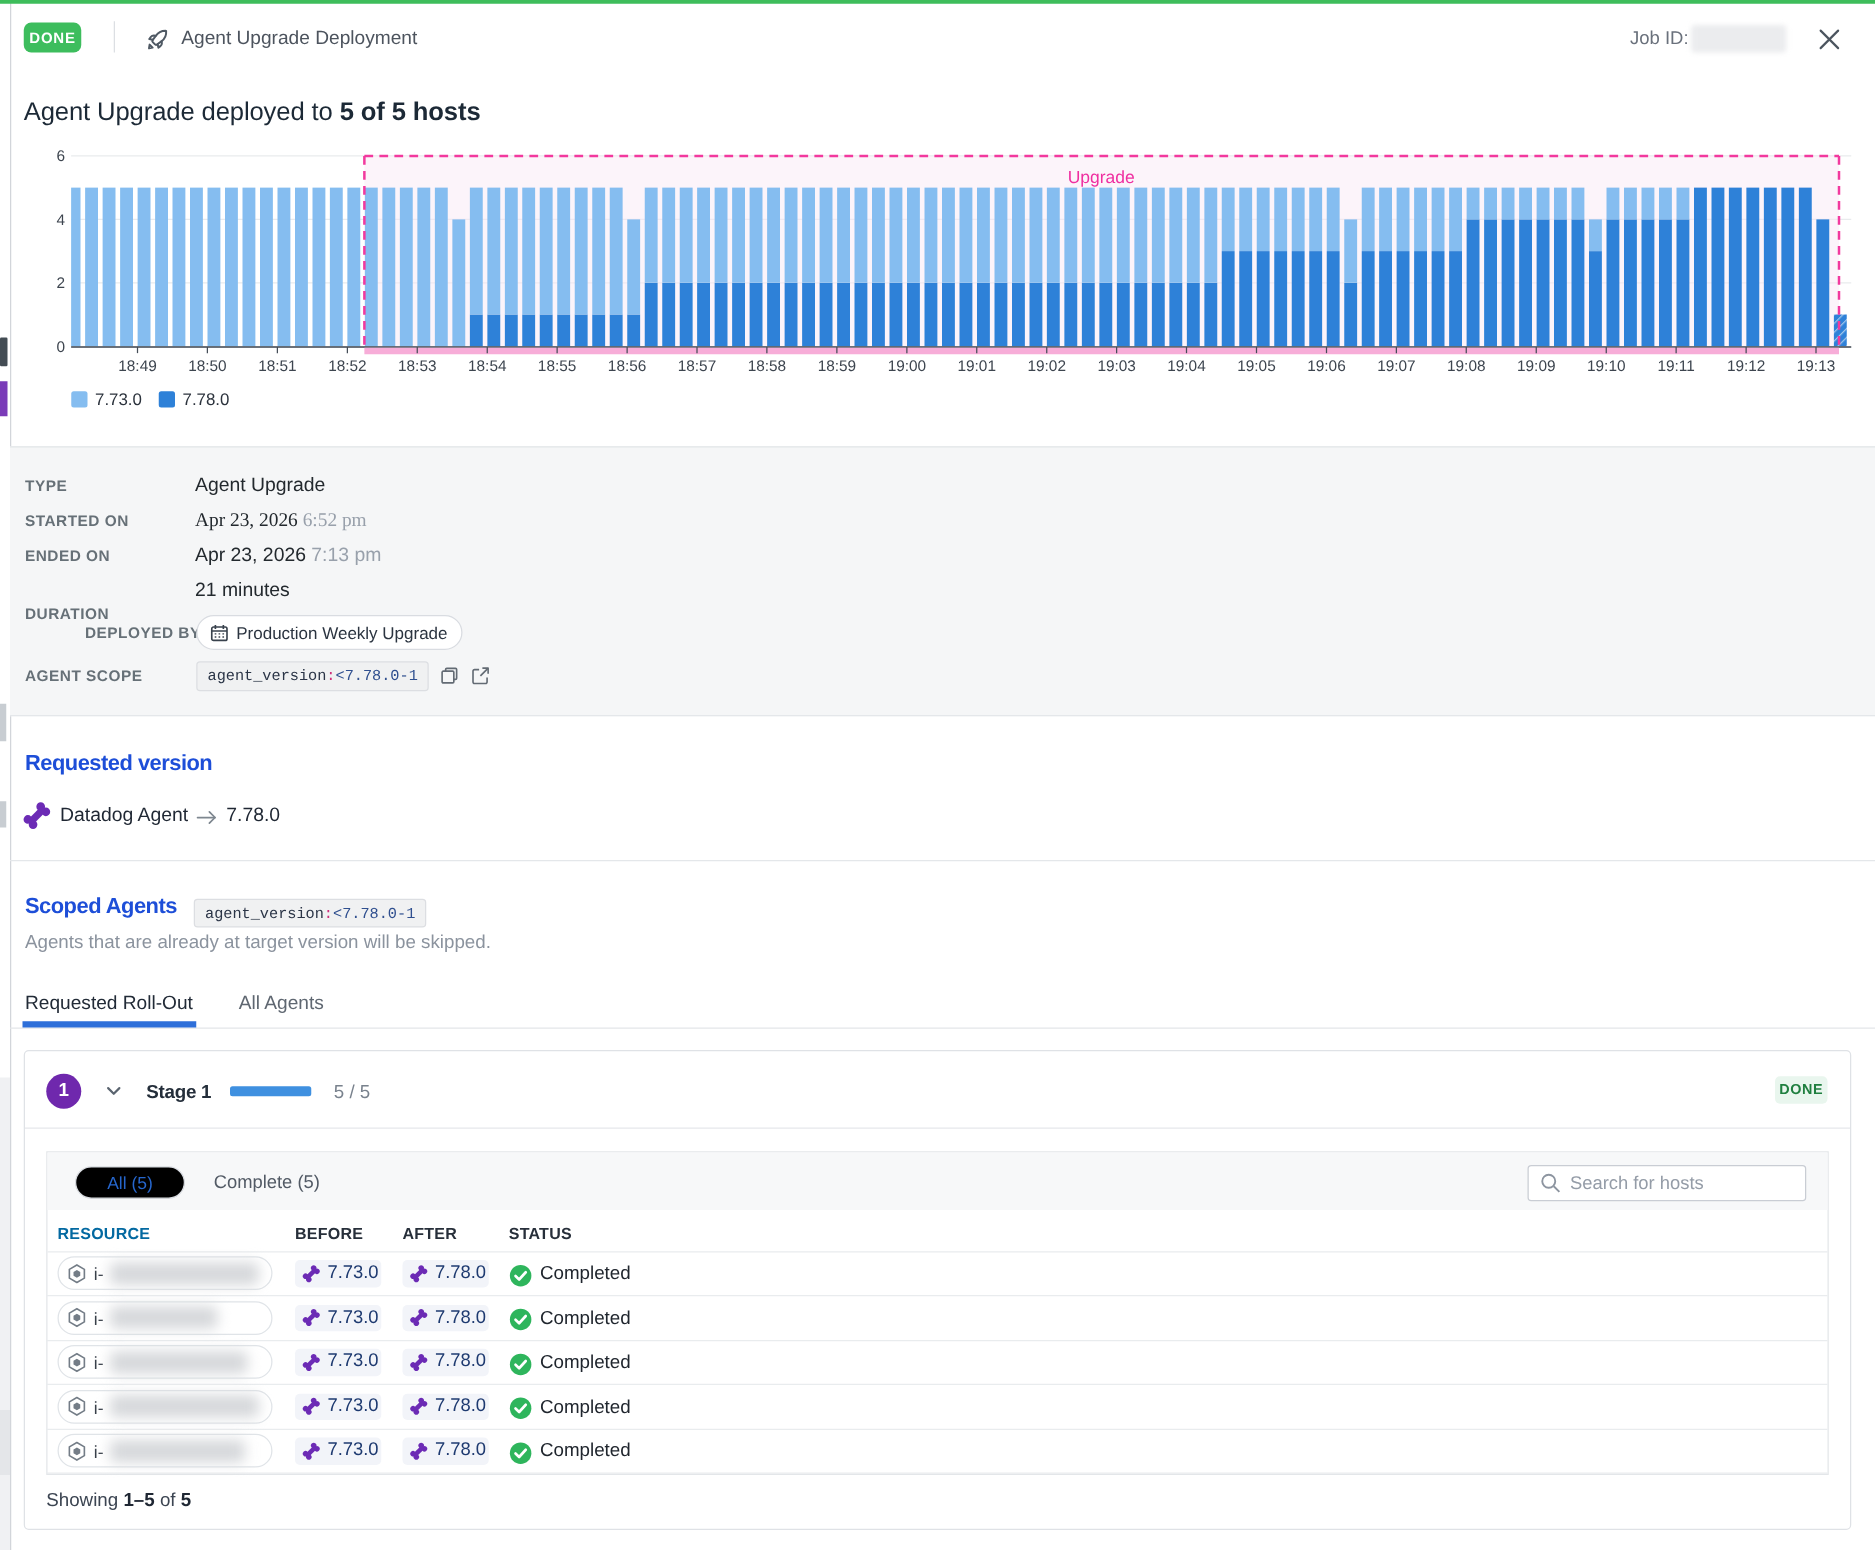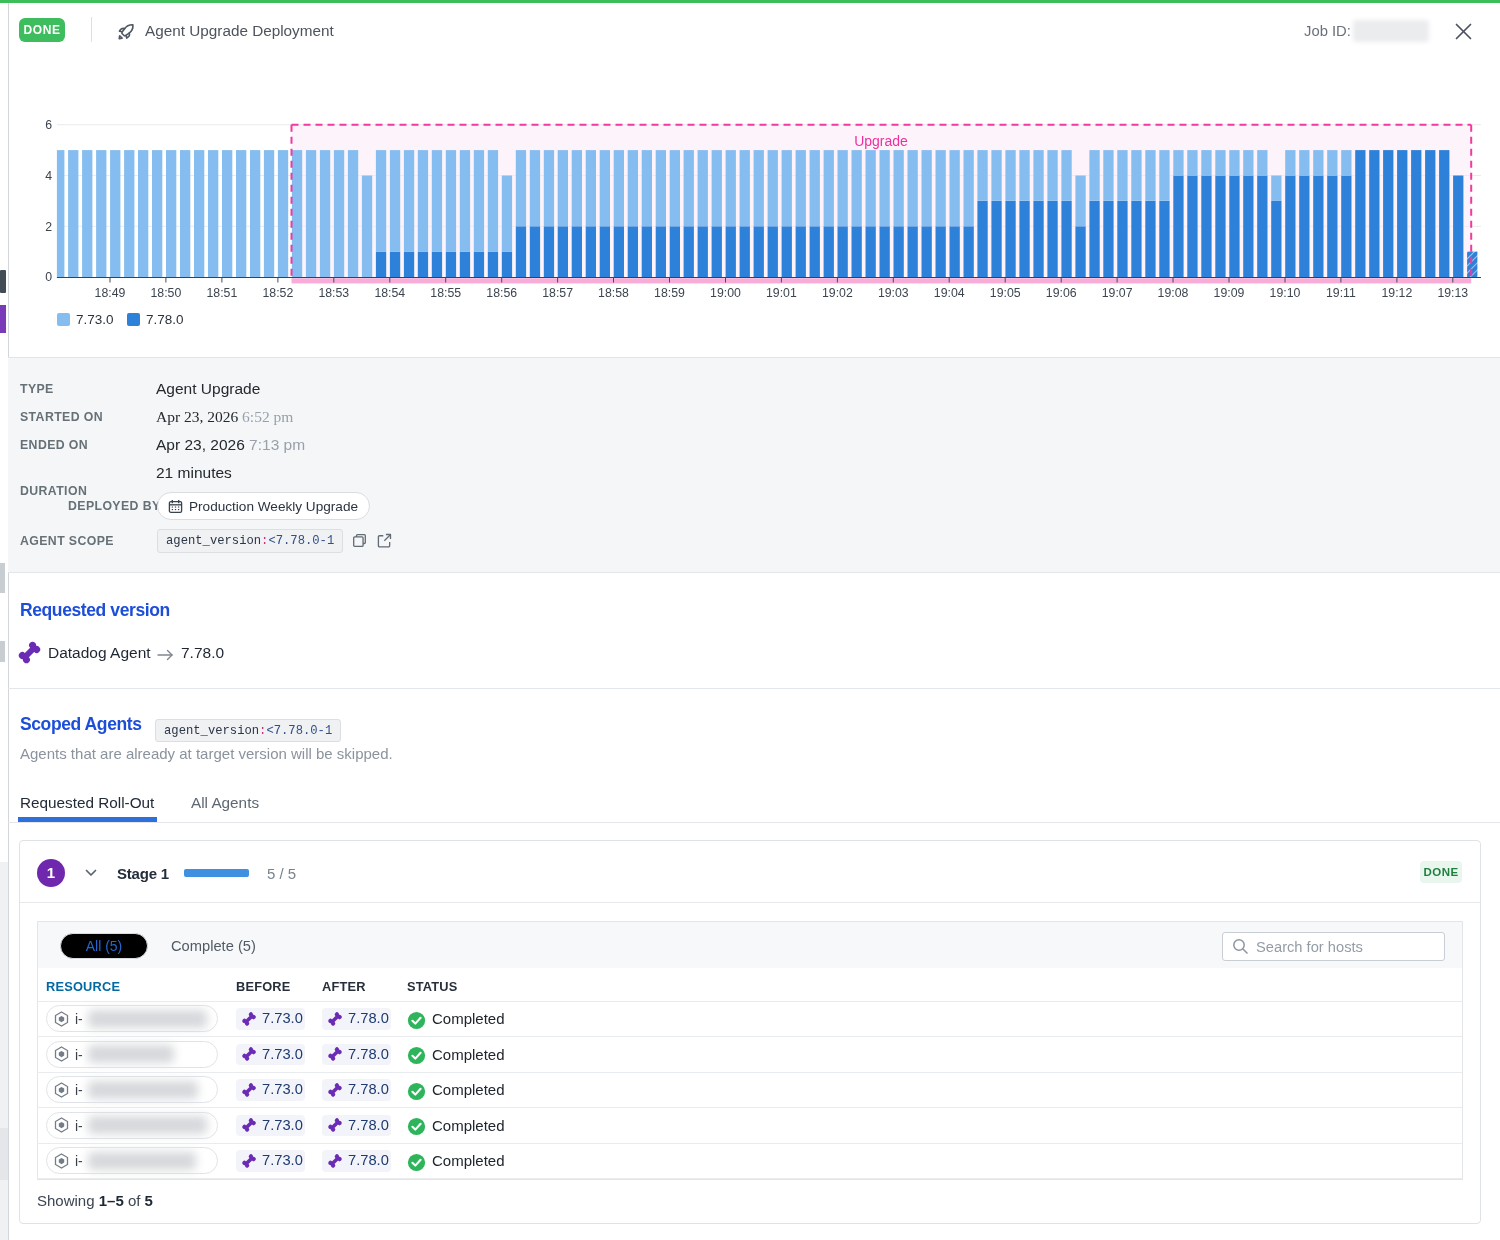--- a/index.html
+++ b/index.html
@@ -30,20 +30,21 @@
 <path d="M2.7 13.7 L5.1 16.1 L2.2 16.7 Z"></path>
 </svg>
 <div style="position:absolute;left:145px;top:22px;font-size:15.3px;color:#4d545e;">Agent Upgrade Deployment</div>
 <div style="position:absolute;left:1304px;top:23px;font-size:14.8px;color:#6a717c;text-align:right;">Job ID:</div>
 <div style="position:absolute;left:1353px;top:20px;width:76px;height:22px;background:#ebecee;border-radius:3px;filter:blur(2px);"></div>
 <svg width="17" height="17" viewBox="0 0 17 17" style="position:absolute;left:1455px;top:23px" stroke="#4b545e" stroke-width="1.7" stroke-linecap="round">
       <line x1="1.5" y1="1.5" x2="15.5" y2="15.5"></line>
       <line x1="15.5" y1="1.5" x2="1.5" y2="15.5"></line>
     </svg>
 
+<div style="position:absolute;left:19px;top:78px;font-size:20.5px;color:#1c2936;letter-spacing:-0.1px;">Agent Upgrade deployed to <b>5 of 5 hosts</b></div>
 
 <svg width="1500" height="340" viewBox="0 0 1500 340" style="position:absolute;left:0;top:0;" font-family="Liberation Sans, sans-serif">
 <defs>
 <pattern id="hatch" width="5" height="5" patternTransform="rotate(45)" patternUnits="userSpaceOnUse">
   <rect width="5" height="5" fill="#2e81d8"></rect>
   <line x1="0" y1="0" x2="0" y2="5" stroke="#9ec4ea" stroke-width="2"></line>
 </pattern>
 </defs>
 <line x1="56.9" y1="124.7" x2="1481" y2="124.7" stroke="#e9ebed" stroke-width="1"></line>
 <line x1="56.9" y1="175.5" x2="1481" y2="175.5" stroke="#e9ebed" stroke-width="1"></line>

